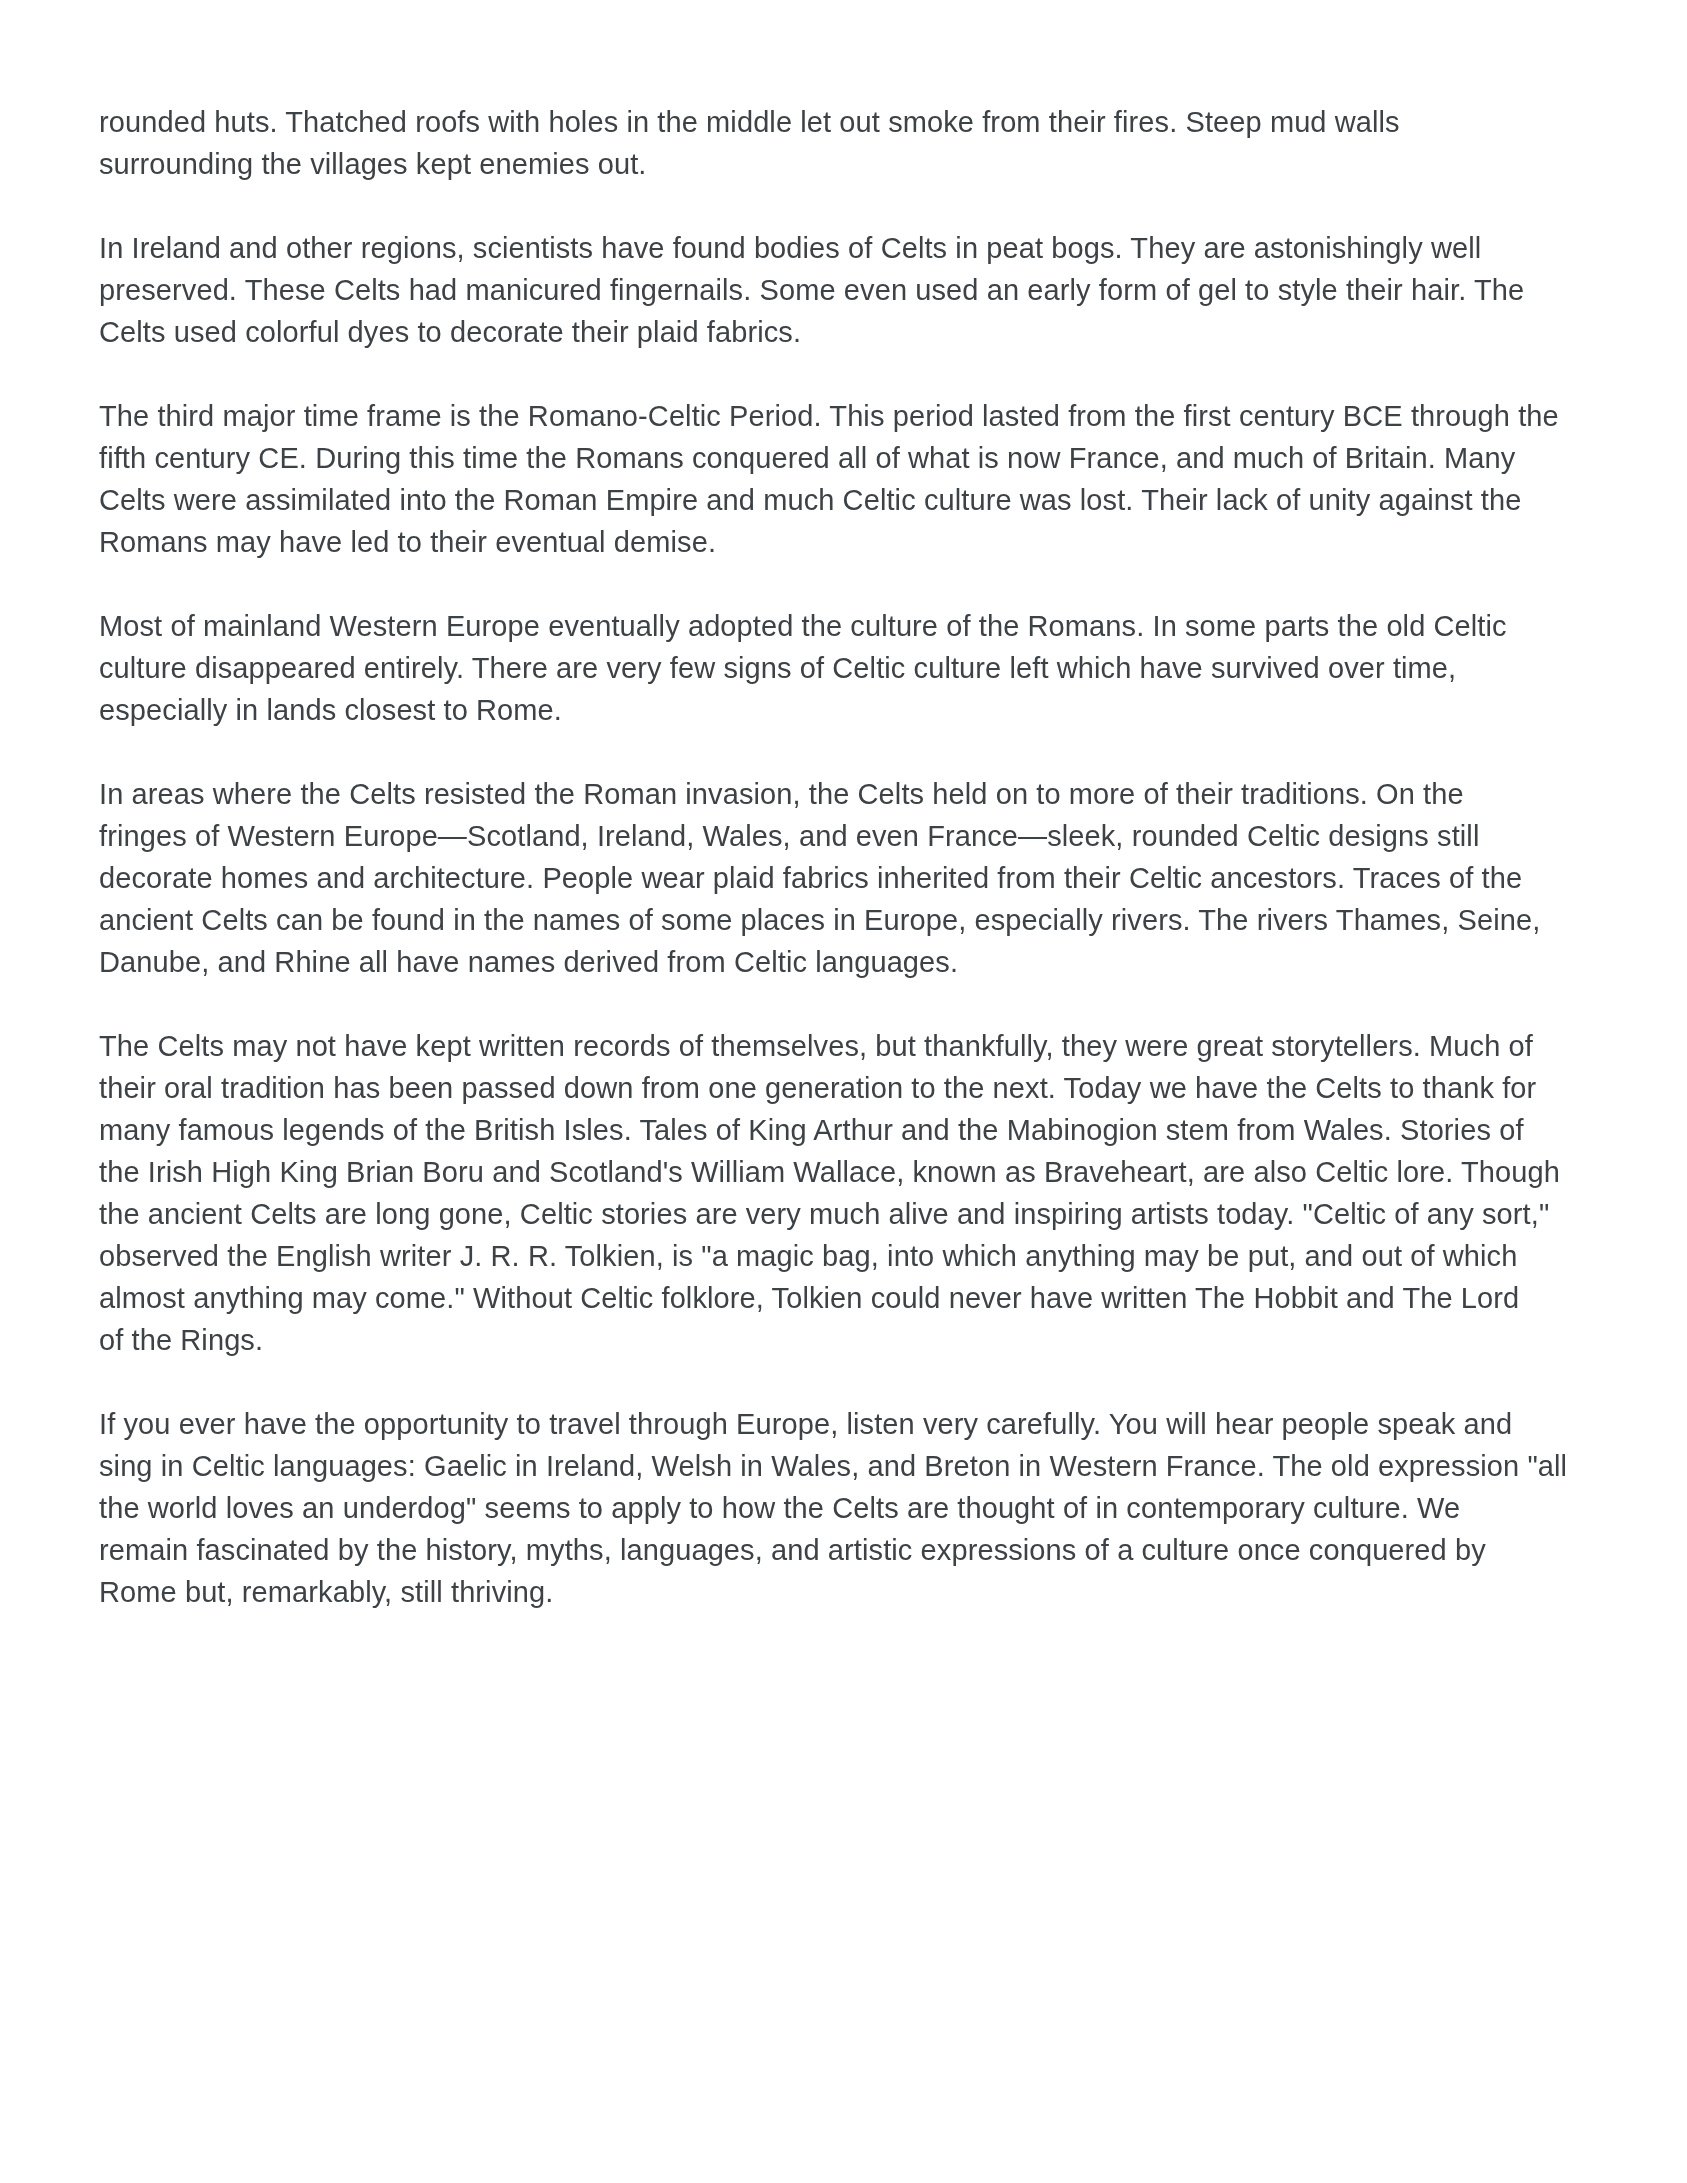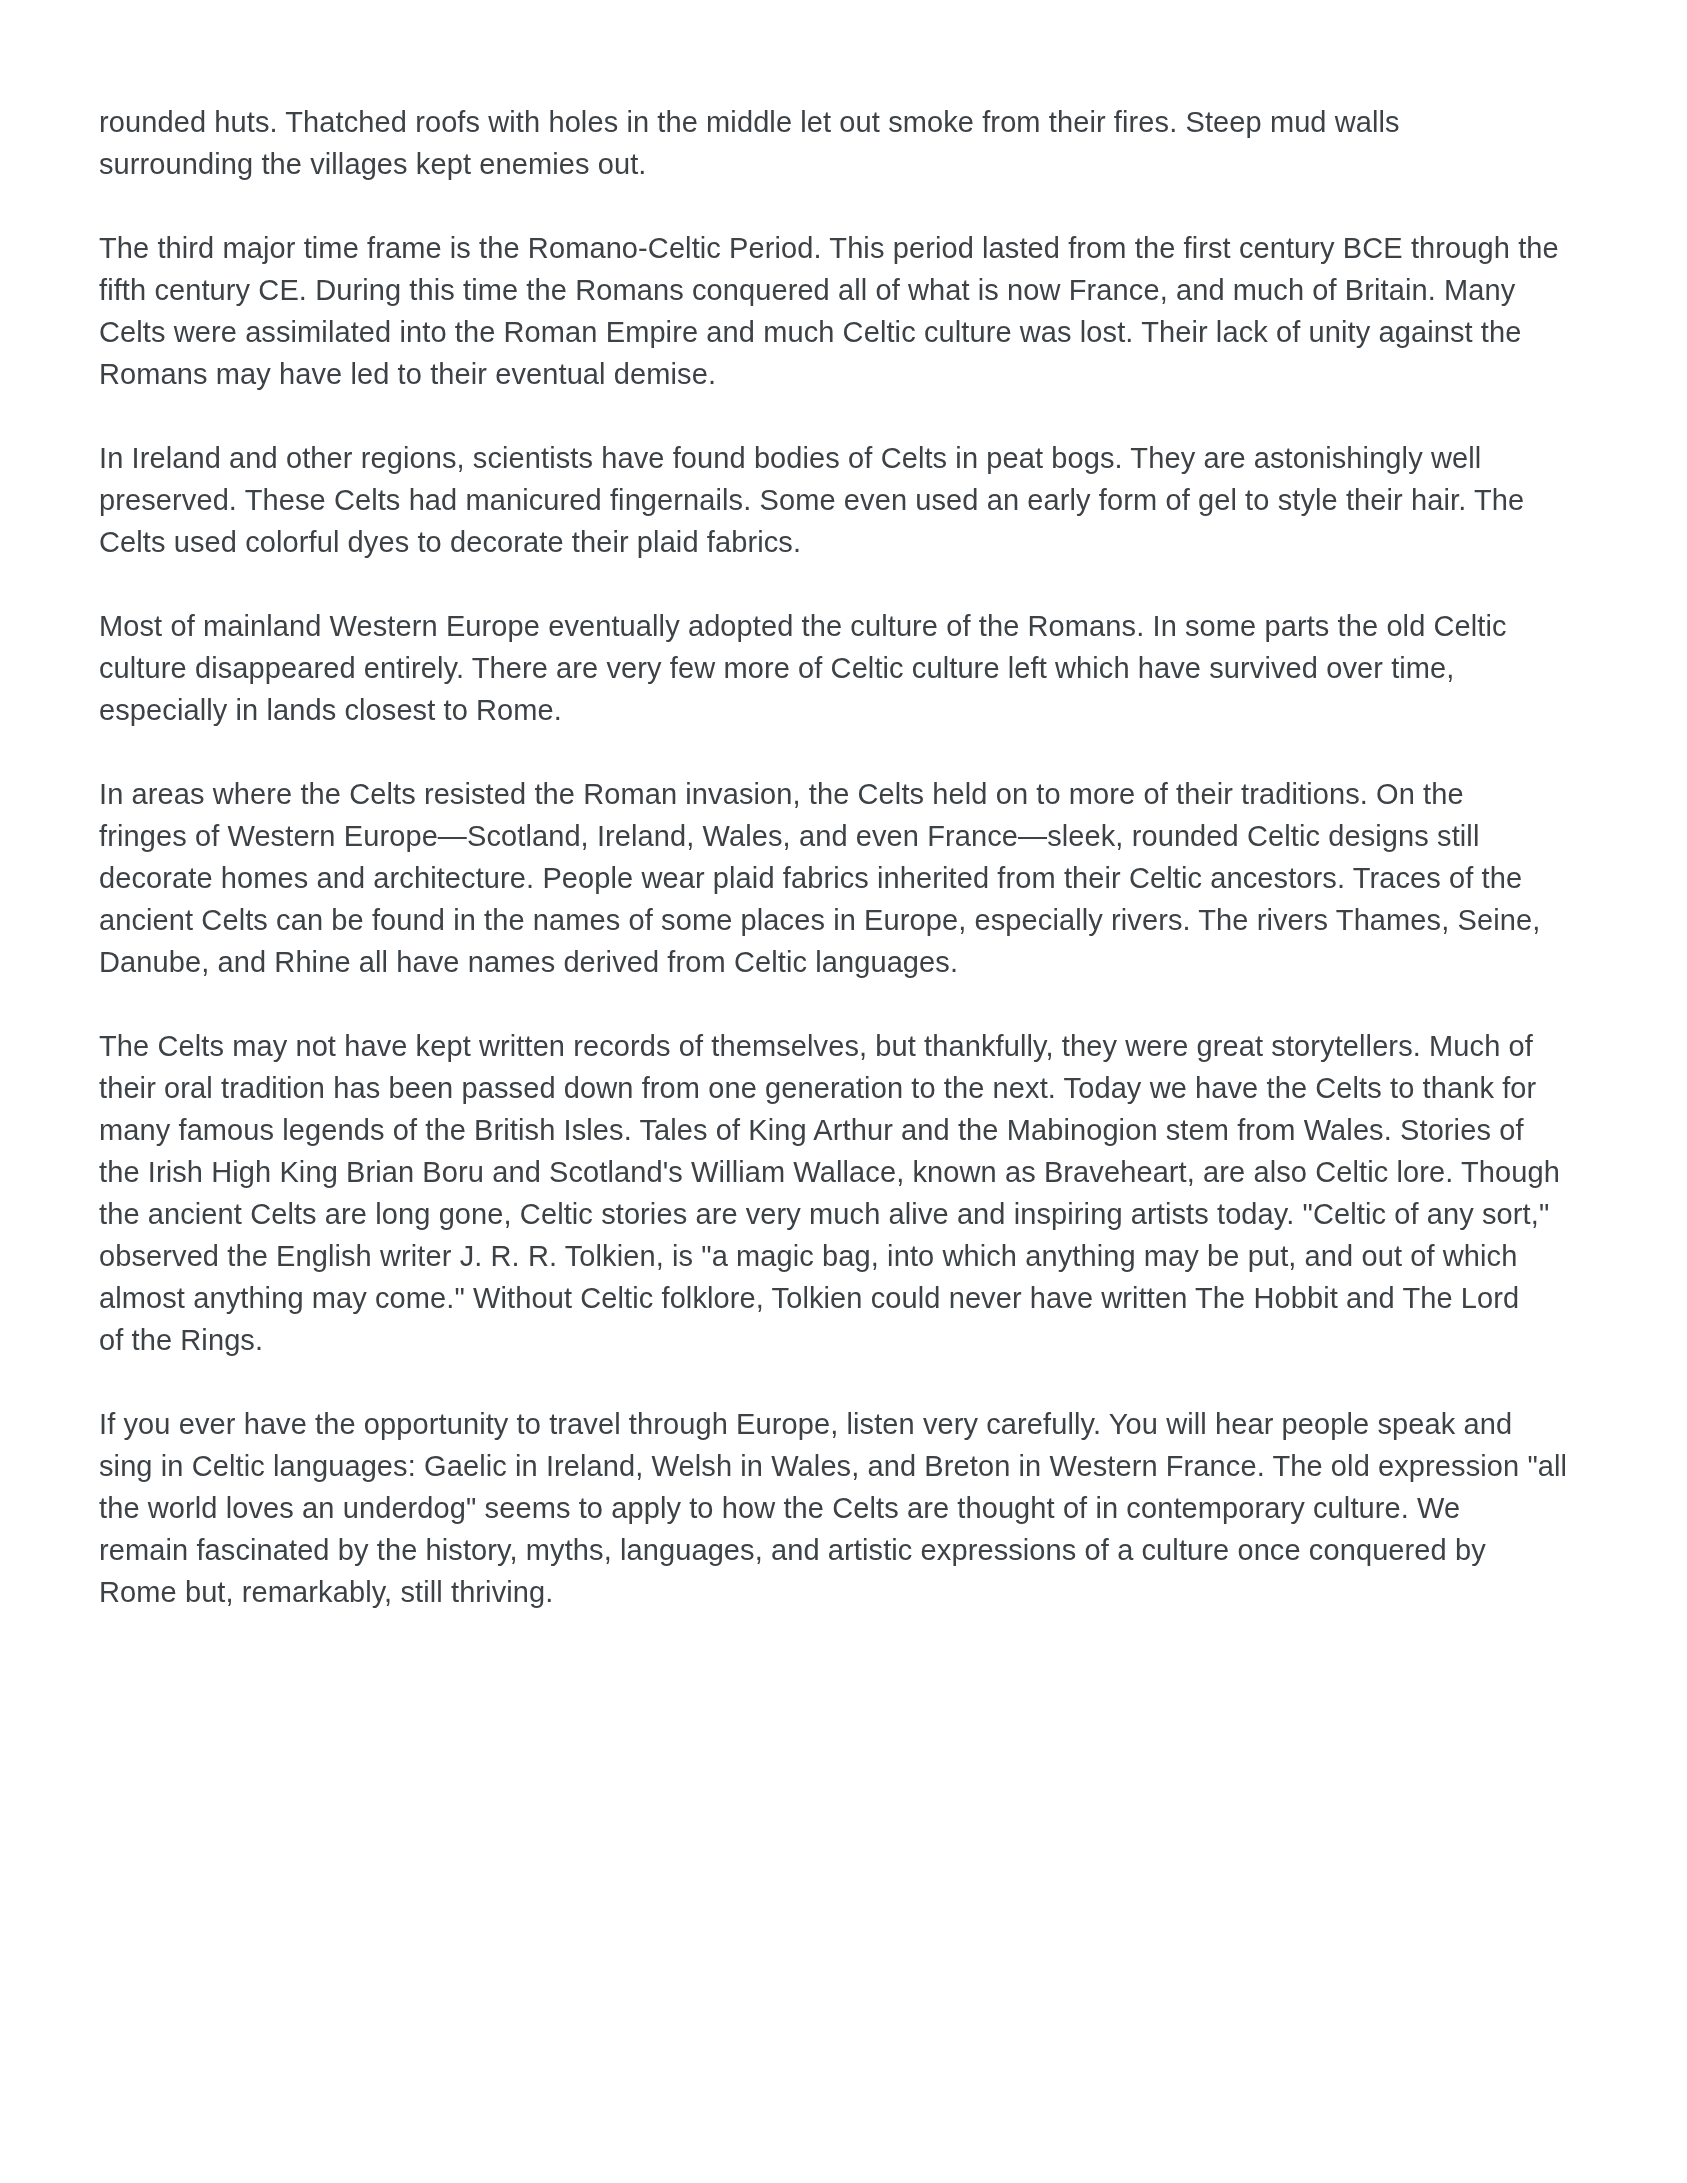--- a/index.html
+++ b/index.html
@@ -36,29 +36,29 @@
     font-weight: 400; 
   }
 </style>
 </head>
 <body>
 
 <div class="page" style="background: rgb(255, 255, 255);">
   <main class="doc" style="color: rgb(61, 66, 71);">
       <p class="block paragraph">rounded huts. Thatched roofs with holes in the middle let out smoke from their fires. Steep mud walls
 surrounding the villages kept enemies out.</p>
+      <p class="block paragraph">In Ireland and other regions, scientists have found bodies of Celts in peat bogs. They are astonishingly well
+preserved. These Celts had manicured fingernails. Some even used an early form of gel to style their hair. The
+Celts used colorful dyes to decorate their plaid fabrics.</p>
       <p class="block paragraph">The third major time frame is the Romano-Celtic Period. This period lasted from the first century BCE through the
 fifth century CE. During this time the Romans conquered all of what is now France, and much of Britain. Many
 Celts were assimilated into the Roman Empire and much Celtic culture was lost. Their lack of unity against the
 Romans may have led to their eventual demise.</p>
-      <p class="block paragraph">In Ireland and other regions, scientists have found bodies of Celts in peat bogs. They are astonishingly well
-preserved. These Celts had manicured fingernails. Some even used an early form of gel to style their hair. The
-Celts used colorful dyes to decorate their plaid fabrics.</p>
       <p class="block paragraph">Most of mainland Western Europe eventually adopted the culture of the Romans. In some parts the old Celtic
-culture disappeared entirely. There are very few more of Celtic culture left which have survived over time,
+culture disappeared entirely. There are very few signs of Celtic culture left which have survived over time,
 especially in lands closest to Rome.</p>
       <p class="block paragraph">In areas where the Celts resisted the Roman invasion, the Celts held on to more of their traditions. On the
 fringes of Western Europe—Scotland, Ireland, Wales, and even France—sleek, rounded Celtic designs still
 decorate homes and architecture. People wear plaid fabrics inherited from their Celtic ancestors. Traces of the
 ancient Celts can be found in the names of some places in Europe, especially rivers. The rivers Thames, Seine,
 Danube, and Rhine all have names derived from Celtic languages.</p>
       <p class="block paragraph">The Celts may not have kept written records of themselves, but thankfully, they were great storytellers. Much of
 their oral tradition has been passed down from one generation to the next. Today we have the Celts to thank for
 many famous legends of the British Isles. Tales of King Arthur and the Mabinogion stem from Wales. Stories of
 the Irish High King Brian Boru and Scotland's William Wallace, known as Braveheart, are also Celtic lore. Though

